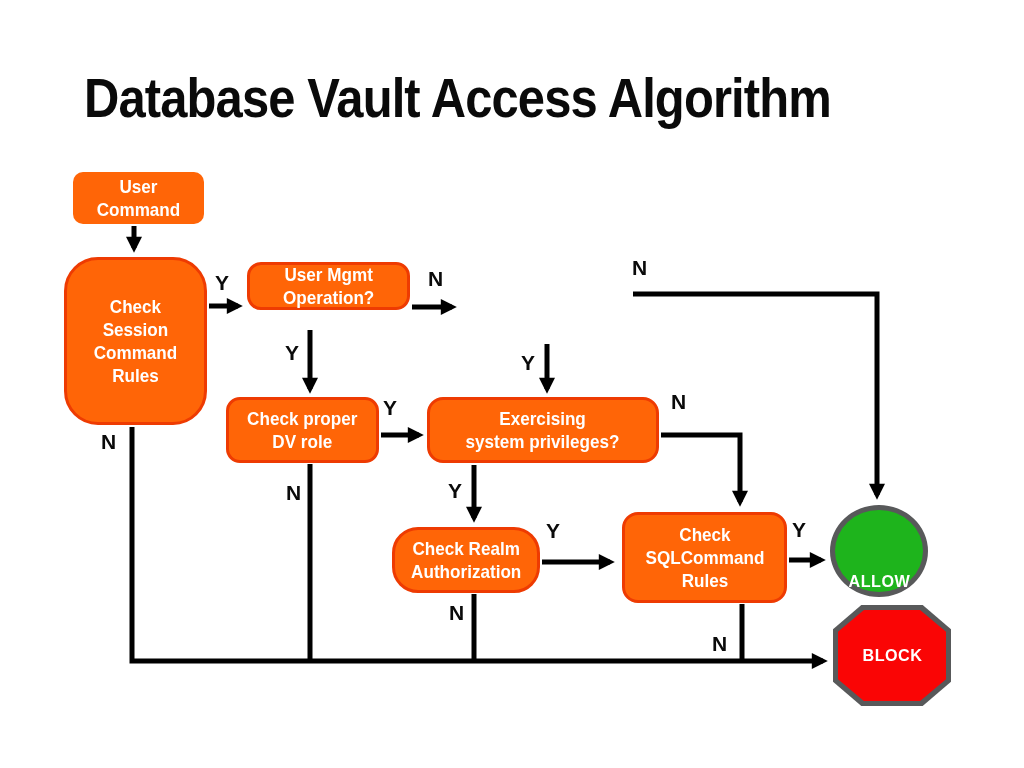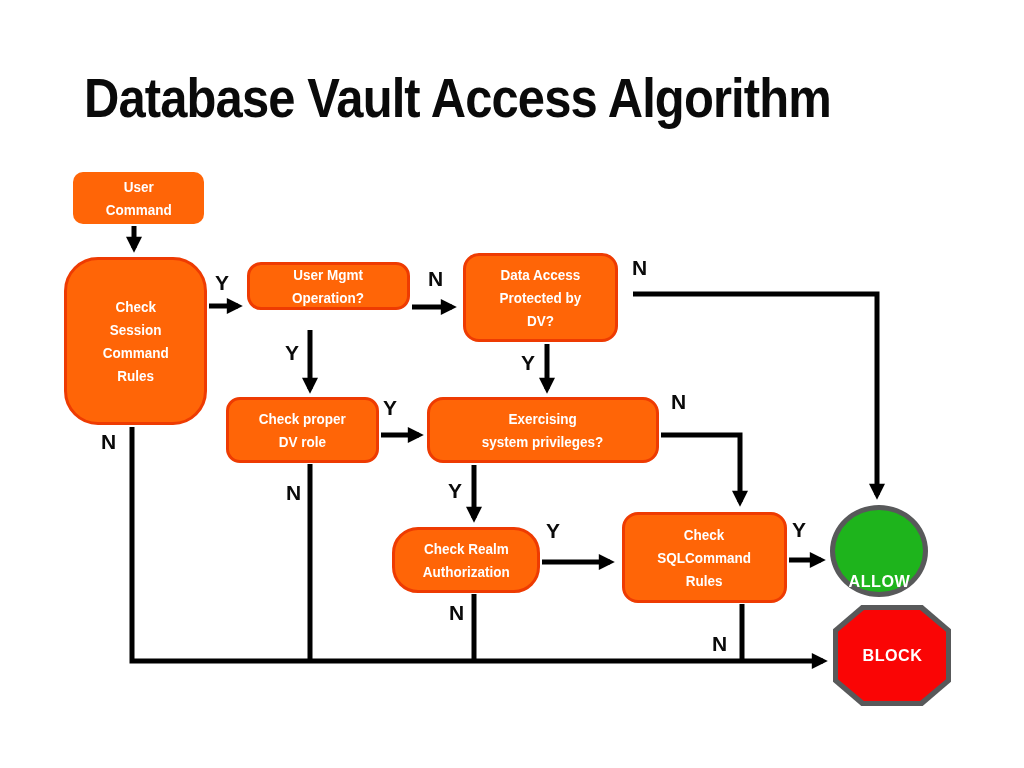--- a/index.html
+++ b/index.html
@@ -20,21 +20,21 @@
     white-space:nowrap;letter-spacing:-1px;
     transform:scaleX(0.89);transform-origin:left top;
   }
   .connectors{position:absolute;left:0;top:0;width:1024px;height:768px;}
   .connectors path{stroke:var(--connector);stroke-width:5;fill:none;}
   .connectors marker path{fill:var(--connector);stroke:none;}
   .node{
     position:absolute;display:flex;align-items:center;justify-content:center;
     background:var(--box_fill);border:3px solid var(--box_border);
     box-sizing:border-box;color:var(--box_text);
-    font-weight:bold;font-size:15px;line-height:23px;text-align:center;
+    font-weight:bold;font-size:19px;line-height:23px;text-align:center;
     white-space:pre-line;
   }
   .node>span{transform:scaleX(0.9);white-space:pre-line;}
   .node.noborder{border:none;}
   .edge-label{
     position:absolute;font-weight:bold;font-size:21px;color:var(--label_text);
     line-height:21px;
   }
   .terminal-allow{
     position:absolute;left:830px;top:505px;width:98px;height:92px;
@@ -98,23 +98,20 @@
   </svg>
 
   <div class="node noborder n-user-command"><span>User
 Command</span></div>
   <div class="node n-check-session"><span>Check
 Session
 Command
 Rules</span></div>
   <div class="node n-user-mgmt"><span>User Mgmt
 Operation?</span></div>
-  <div class="node n-data-access"><span>Data Access
-Protected by
-DV?</span></div>
   <div class="node n-check-proper"><span>Check proper
 DV role</span></div>
   <div class="node n-exercising"><span>Exercising
 system privileges?</span></div>
   <div class="node n-check-realm"><span>Check Realm
 Authorization</span></div>
   <div class="node n-check-sql"><span>Check
 SQLCommand
 Rules</span></div>
 

